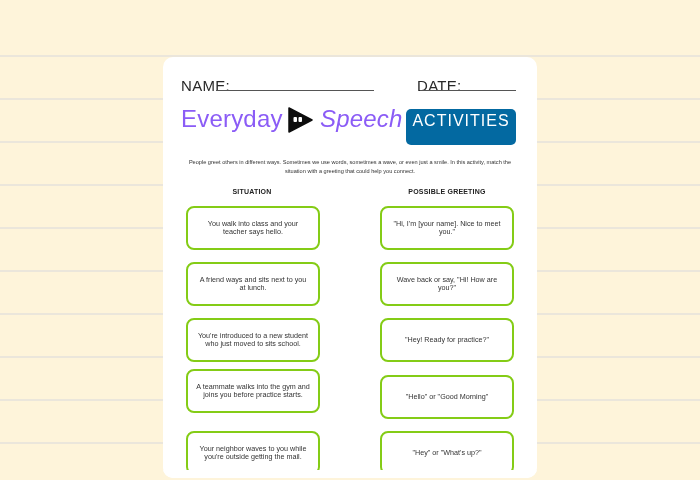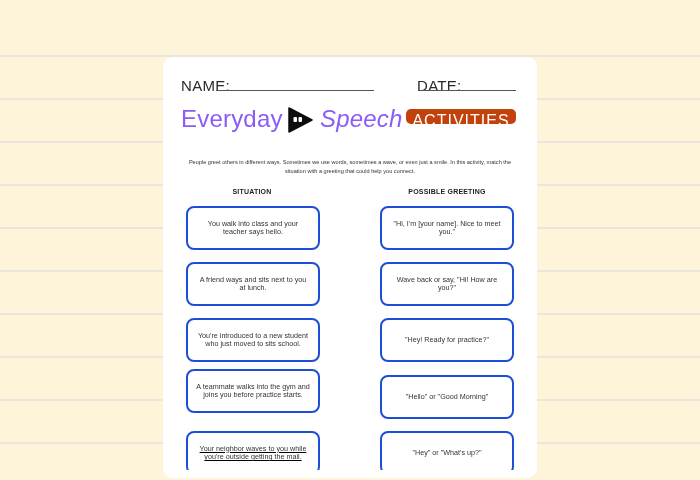--- a/index.html
+++ b/index.html
@@ -72,22 +72,22 @@
       left: 106px;
       top: 2px;
       width: 26px;
       height: 26px;
     }
     .badge {
       position: absolute;
       left: 225px;
       top: 4px;
       width: 110px;
-      height: 15px;
-      background: #c2410c;
+      height: 36px;
+      background: #0369a1;
       border-radius: 5px;
       color: #fff;
       font-size: 16px;
       letter-spacing: 1px;
       text-align: center;
       line-height: 23px;
     }
     .title {
       position: absolute;
       top: 84px;
@@ -115,21 +115,21 @@
       text-align: center;
       font-size: 7px;
       font-weight: bold;
       color: #222;
       letter-spacing: 0.2px;
     }
     .match-box {
       position: absolute;
       width: 130px;
       height: 40px;
-      border: 2px solid #1d4ed8;
+      border: 2px solid #84cc16;
       border-radius: 8px;
       display: flex;
       align-items: center;
       justify-content: center;
       text-align: center;
       box-sizing: content-box;
     }
     .match-box span {
       font-size: 7.2px;
       line-height: 8.4px;
@@ -183,21 +183,21 @@
   </div>
   <div class="match-box" style="left:23px; top:205px;">
     <span>A friend ways and sits next to you at lunch.</span>
   </div>
   <div class="match-box" style="left:23px; top:261px;">
     <span>You're introduced to a new student who just moved to sits school.</span>
   </div>
   <div class="match-box" style="left:23px; top:312px;">
     <span>A teammate walks into the gym and joins you before practice starts.</span>
   </div>
-  <div class="match-box" style="left:23px; top:374px;text-decoration:underline;">
+  <div class="match-box" style="left:23px; top:374px;">
     <span>Your neighbor waves to you while you're outside getting the mail.</span>
   </div>
 
   <div class="match-box" style="left:217px; top:149px;">
     <span>"Hi, I'm [your name]. Nice to meet you."</span>
   </div>
   <div class="match-box" style="left:217px; top:205px;">
     <span>Wave back or say, "Hi! How are you?"</span>
   </div>
   <div class="match-box" style="left:217px; top:261px;">

